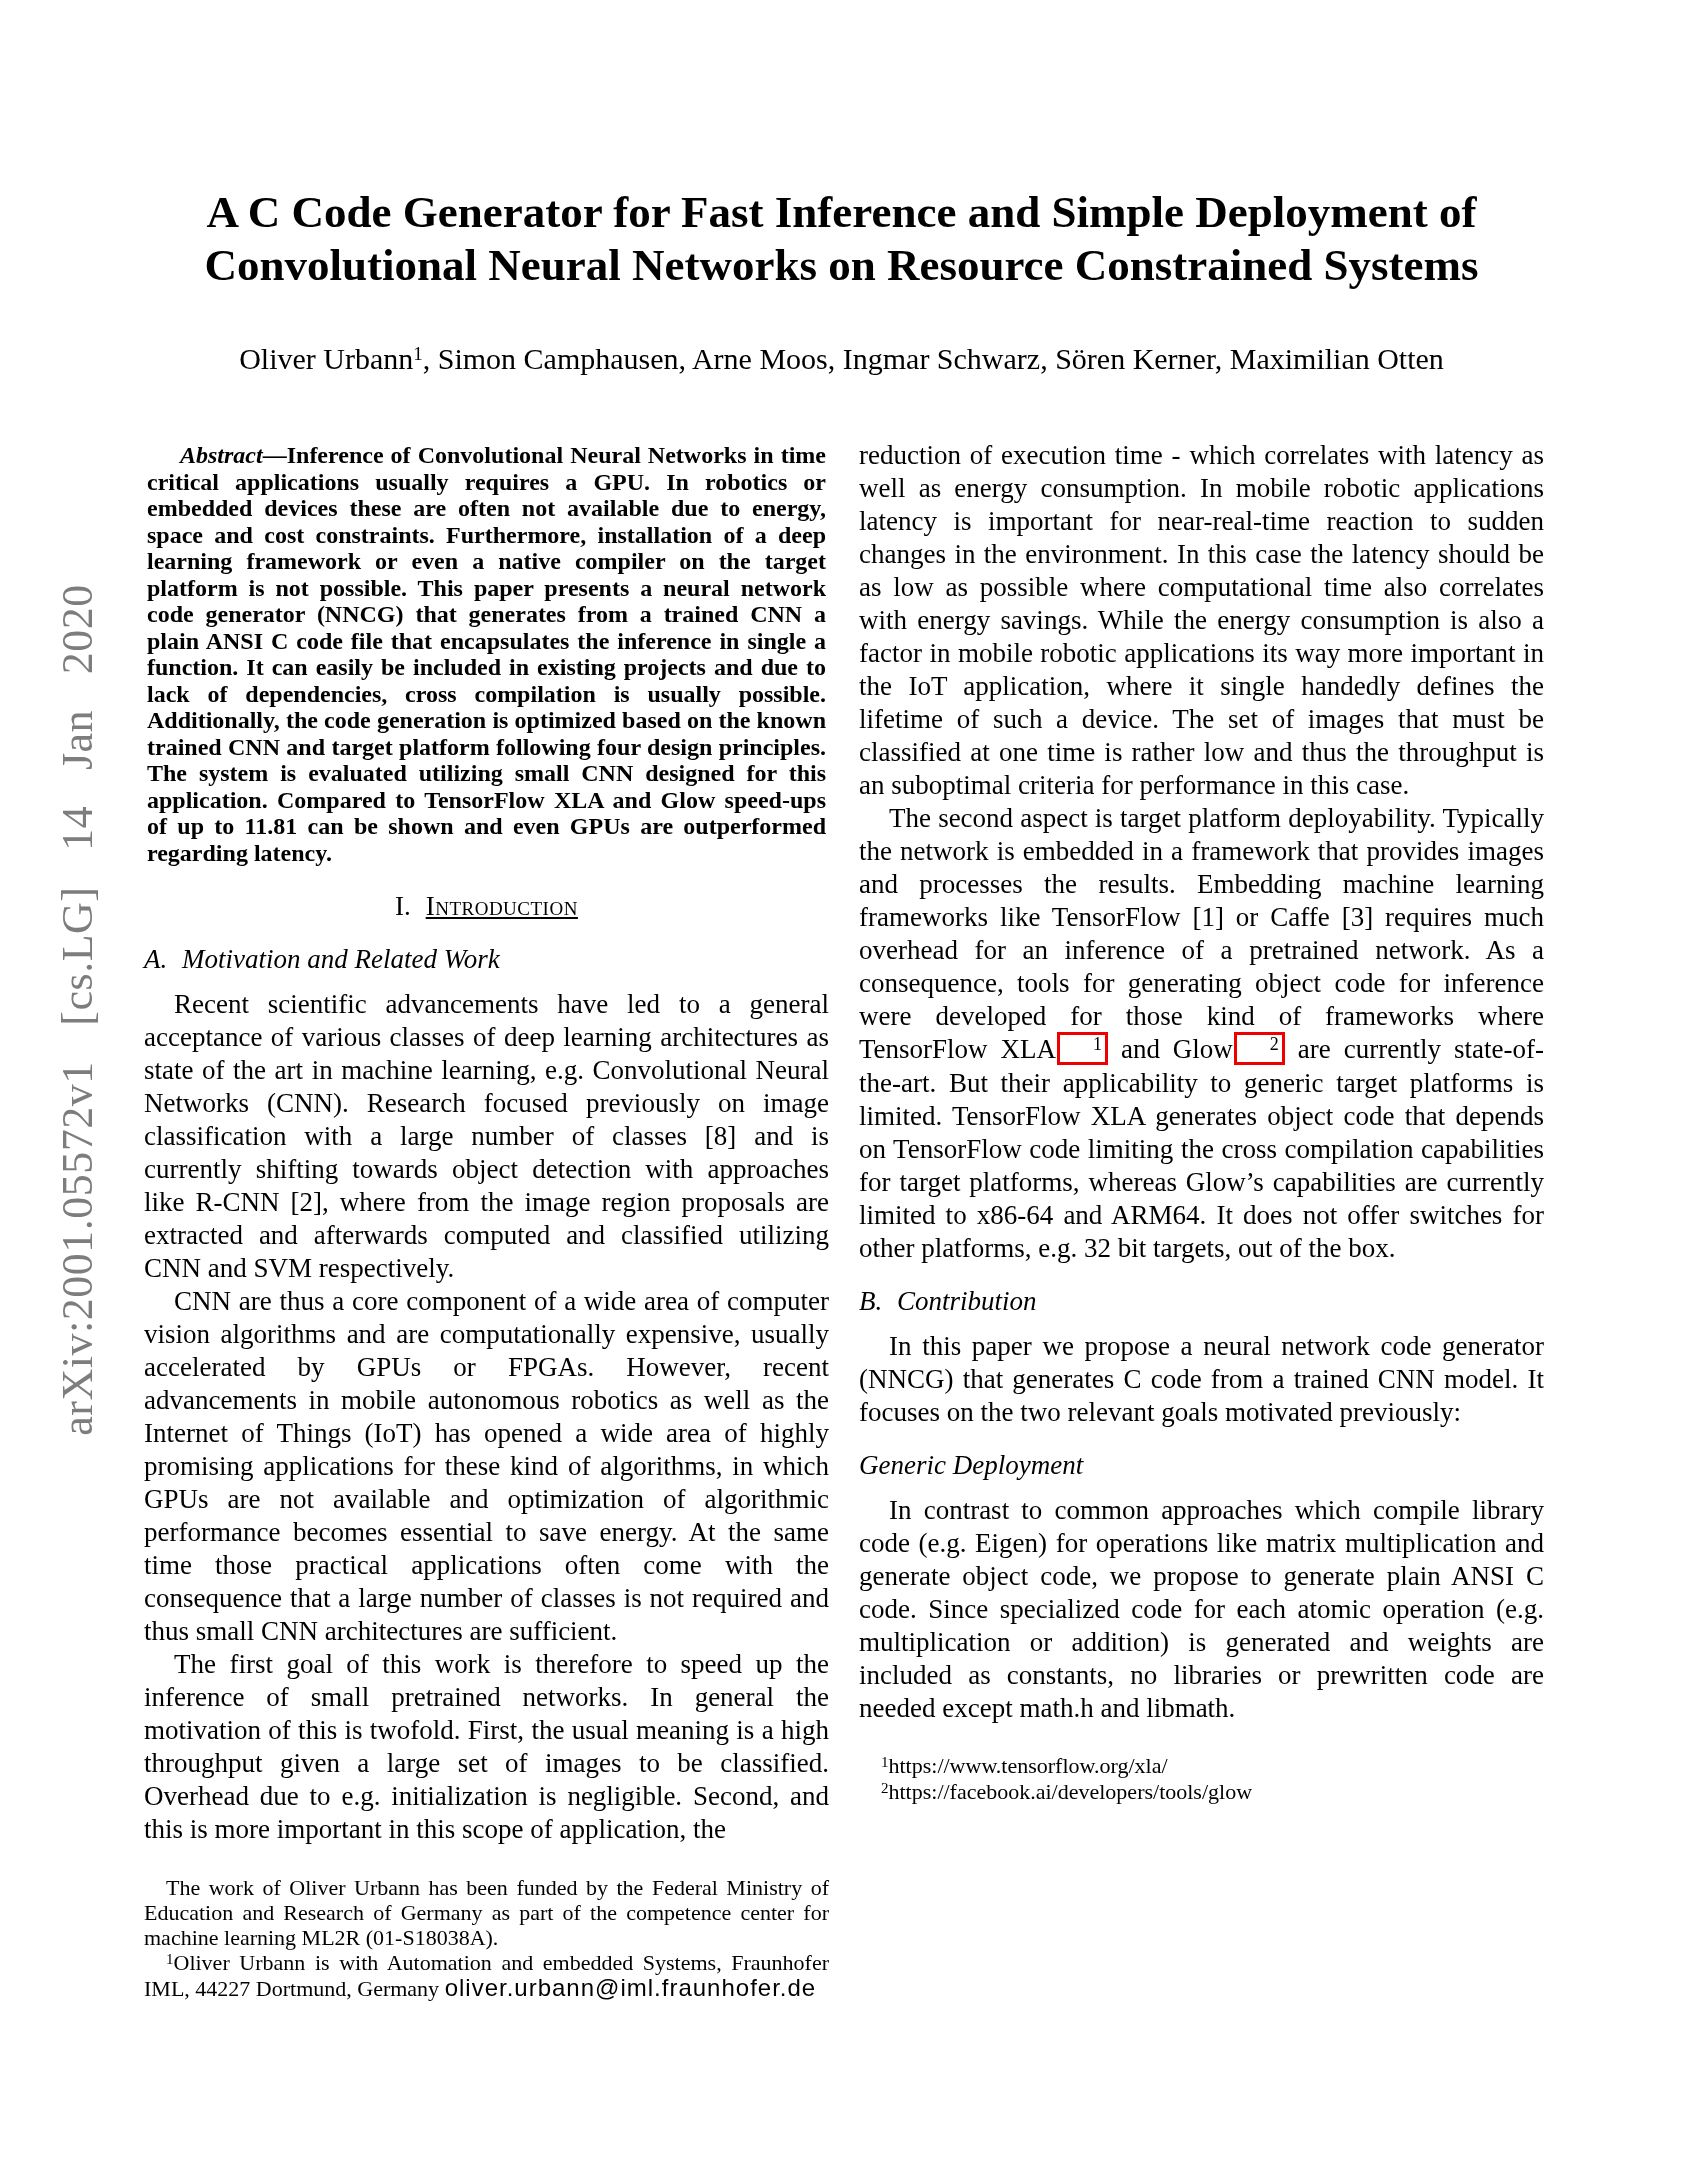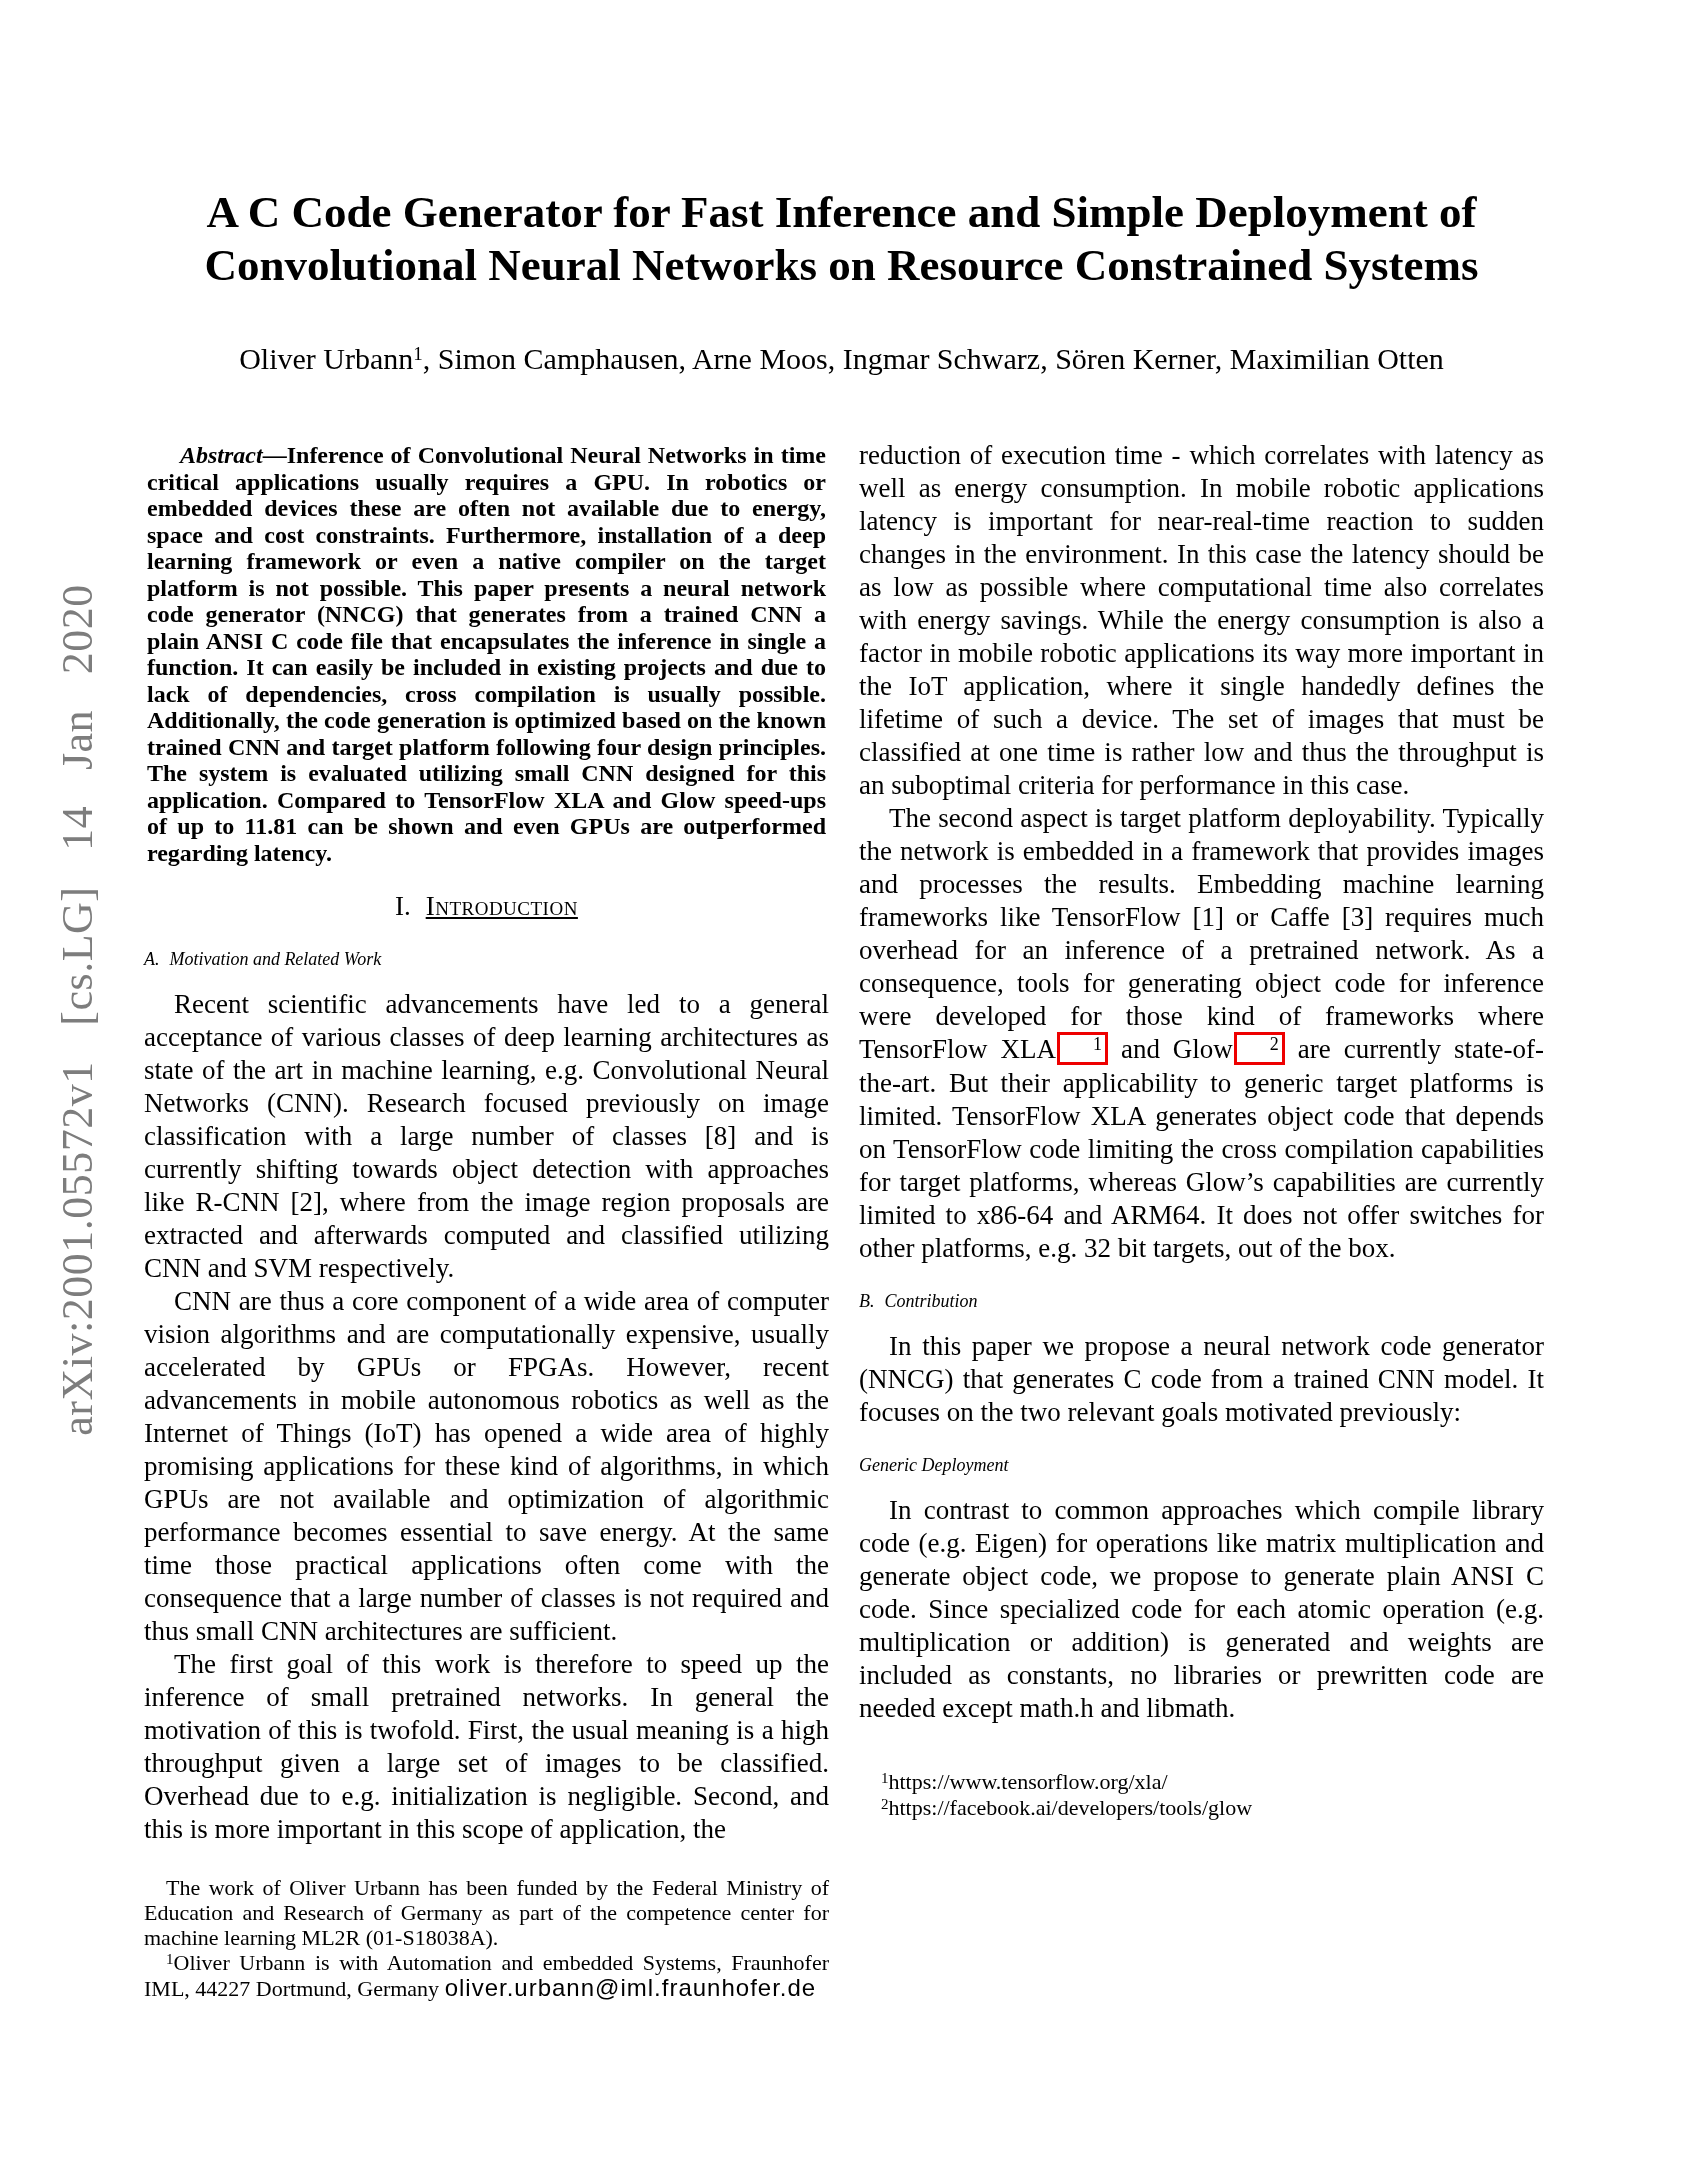--- a/index.html
+++ b/index.html
@@ -57,21 +57,21 @@
     margin:24px 0 16px 0;
     font-size:27px;line-height:33px;
     font-weight:normal;
     text-align:center;
     text-indent:0;
   }
   .sec-num{margin-right:0.55em;}
   .sc{font-variant:small-caps;letter-spacing:0.5px;text-decoration:underline;}
   .sub-heading{
     margin:20px 0 12px 0;
-    font-size:18px;line-height:33px;
+    font-size:27px;line-height:33px;
     font-weight:normal;
     font-style:italic;
     text-align:left;
   }
   .sub-label{margin-right:0.55em;}
   p.body{margin:0;text-indent:30px;}
   p.body.noindent{text-indent:0;}
   .fn-block{
     margin-top:29px;
     font-size:22px;line-height:25px;
@@ -94,21 +94,21 @@
     margin-left:1px;
   }
   ul.contrib{
     margin:12px 0 14px 0;
     padding-left:71px;
   }
   ul.contrib li{
     margin-bottom:4px;
     text-align:justify;
   }
-  .fnlist{margin-top:44px;font-size:22px;line-height:26px;}
+  .fnlist{margin-top:28px;font-size:22px;line-height:26px;}
   .fnlist p{margin:0;text-indent:22px;text-align:left;}
 </style>
 </head>
 <body>
 
 <div class="page">
 
   <div class="watermark">arXiv:2001.05572v1 [cs.LG] 14 Jan 2020</div>
 
   <div class="title">

